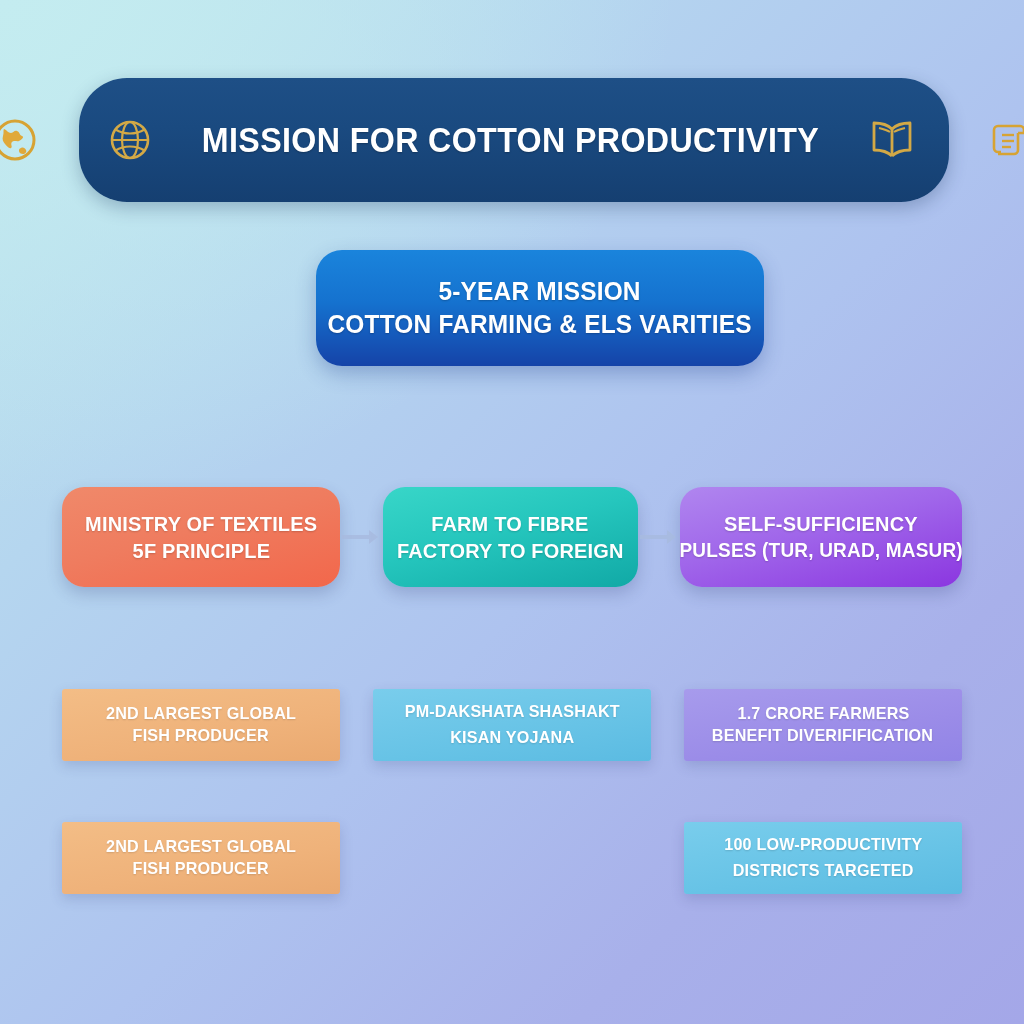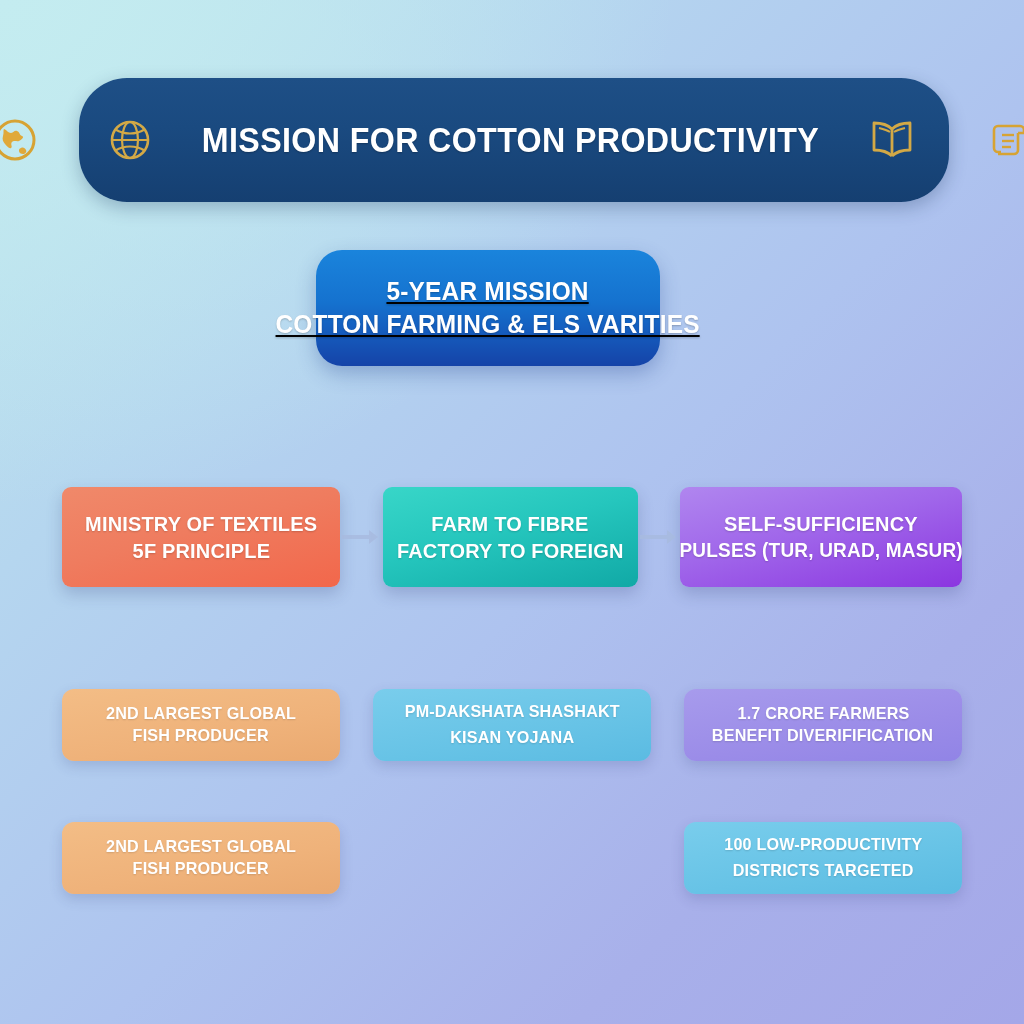--- a/index.html
+++ b/index.html
@@ -77,31 +77,30 @@
     transform: scaleX(0.92);
     transform-origin: center;
     text-shadow: 0 1px 2px rgba(0,0,0,0.25);
   }
 
   
   .subtitle-card {
     position: absolute;
     top: 250px;
     left: 316px;
-    width: 344px;
+    width: 448px;
     height: 116px;
     border-radius: 26px;
     background: linear-gradient(180deg, #1a84dc 0%, #1572cf 45%, #1543a8 100%);
     box-shadow: 0 8px 20px rgba(25, 60, 140, 0.30);
     display: flex;
     flex-direction: column;
     align-items: center;
     justify-content: center;
     gap: 2px;
-    text-decoration: underline;
   }
   .subtitle-line {
     color: #ffffff;
     font-weight: bold;
     font-size: 26px;
     letter-spacing: 0.2px;
     white-space: nowrap;
     transform: scaleX(0.94);
     text-shadow: 0 1px 2px rgba(0,0,0,0.22);
   }
@@ -113,21 +112,21 @@
     top: 487px;
     left: 62px;
     width: 900px;
     height: 100px;
     display: flex;
     align-items: center;
   }
 
   .flow-card {
     height: 100px;
-    border-radius: 9px;
+    border-radius: 22px;
     display: flex;
     flex-direction: column;
     align-items: center;
     justify-content: center;
     gap: 3px;
     box-shadow: 0 7px 16px rgba(40, 50, 110, 0.22);
     padding: 0 12px;
   }
   .flow-card.c1 { width: 278px; background: linear-gradient(165deg, #f0896a 0%, #ef7c5f 45%, #f2674b 100%); }
   .flow-card.c2 { width: 255px; background: linear-gradient(165deg, #38d6c8 0%, #25c6bd 45%, #11a9a6 100%); }
@@ -161,21 +160,21 @@
     height: 72px;
     display: flex;
     align-items: center;
     justify-content: space-between;
   }
   .grid-row.r2 { top: 689px; }
   .grid-row.r3 { top: 822px; }
 
   .grid-card {
     height: 72px;
-    border-radius: 12px;
+    border-radius: 3px;
     display: flex;
     flex-direction: column;
     align-items: center;
     justify-content: center;
     gap: 2px;
     box-shadow: 0 5px 13px rgba(45, 55, 115, 0.18);
     padding: 0 10px;
   }
   .grid-card.w-left   { width: 278px; }
   .grid-card.w-mid    { width: 278px; gap: 6px; }

